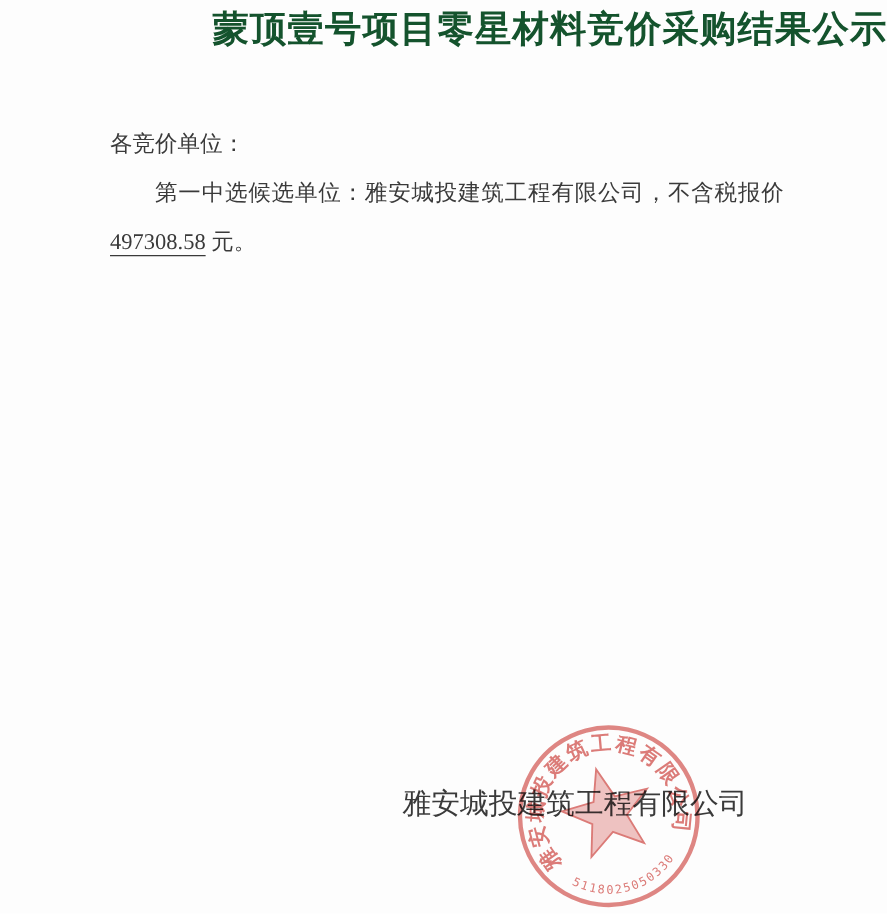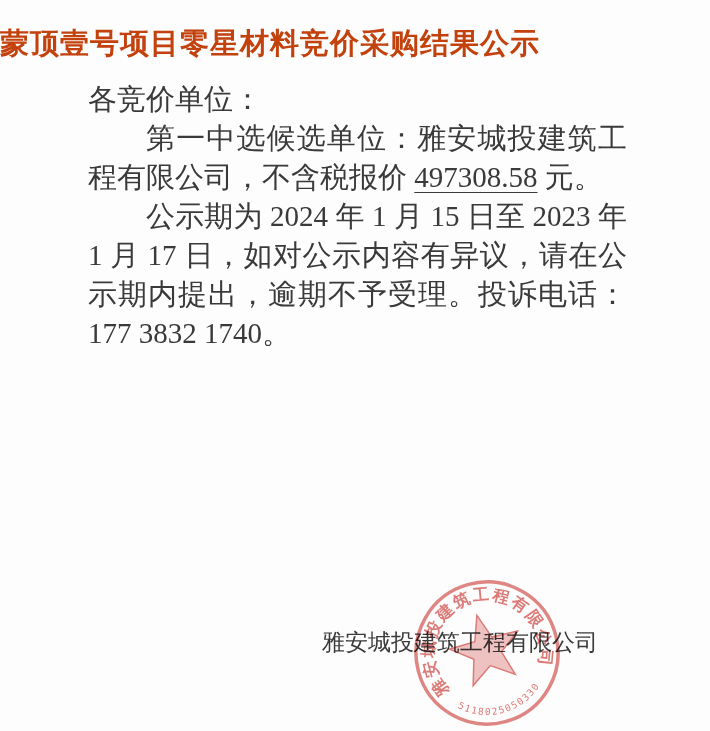--- a/index.html
+++ b/index.html
@@ -11,34 +11,34 @@
     position: relative;
     width: 710px;
     height: 731px;
     background: #fdfdfd;
     overflow: hidden;
     font-family: "Liberation Serif", "DejaVu Serif", serif;
     color: #3a3a3a;
   }
   .title {
     margin: 0;
-    padding-top: 26px;
-    text-align: left;
+    padding-top: 7px;
+    text-align: right;
     font-size: 29px;
     line-height: 34px;
     font-weight: bold;
-    color: #c2410c;
+    color: #14532d;
     letter-spacing: 1px;
   }
   .body {
     position: absolute;
-    top: 80px;
+    top: 96px;
     left: 88px;
     width: 539px;
-    font-size: 29px;
+    font-size: 18px;
     line-height: 39px;
     text-align: justify;
   }
   .body p {
     margin: 0;
   }
   .para {
     text-indent: 2em;
   }
   .u {
@@ -97,21 +97,20 @@
 </head>
 <body>
 
 <div class="page">
 
   <h1 class="title">蒙顶壹号项目零星材料竞价采购结果公示</h1>
 
   <div class="body">
     <p class="salutation">各竞价单位：</p>
     <p class="para"><span>第一中选候选单位：雅安城投建筑工程有限公司，不含税报价 </span><span class="u">497308.58</span><span> 元。</span></p>
-    <p class="para">公示期为 2024 年 1 月 15 日至 2023 年 1 月 17 日，如对公示内容有异议，请在公示期内提出，逾期不予受理。投诉电话：177 3832 1740。</p>
   </div>
 
   <div class="signature">
     <p>雅安城投建筑工程有限公司</p>
   </div>
 
   <svg class="seal" viewBox="0 0 170 170" xmlns="http://www.w3.org/2000/svg">
     <defs>
       <path id="arcTop" d="M 39.1 111.5 A 53 53 0 1 1 130.9 111.5" fill="none"></path>
       <path id="arcBottom" d="M 37.5 124.9 A 62 62 0 0 0 132.5 124.9" fill="none"></path>

